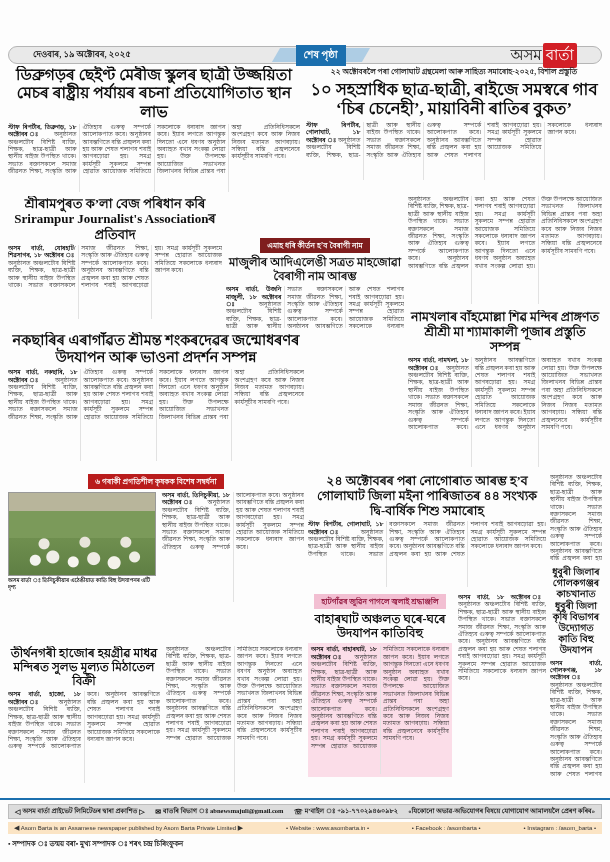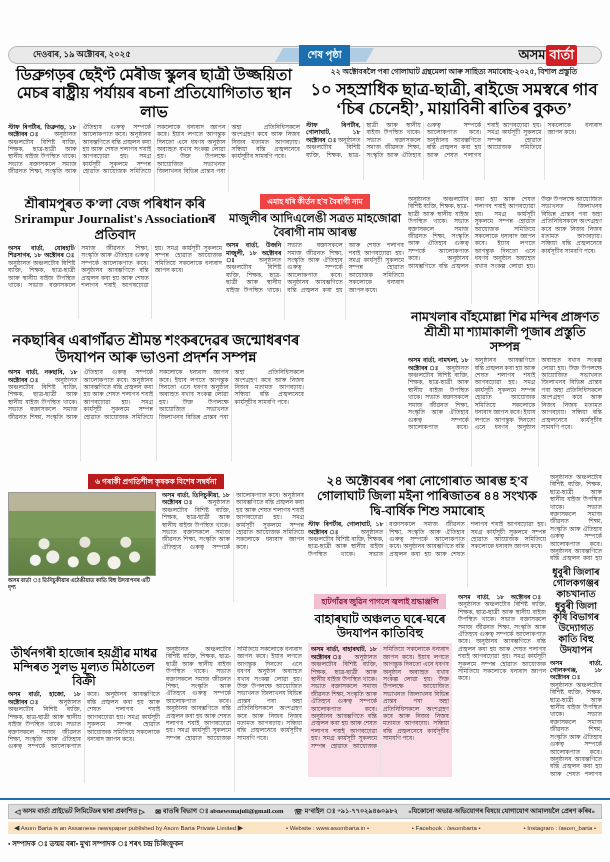--- a/index.html
+++ b/index.html
@@ -9,29 +9,29 @@
   .topbar{position:absolute;left:8px;top:46px;width:594px;height:18px;
           background:#e9e9e9;border:1px solid #b5b5b5;border-radius:9px;
           display:flex;align-items:center;justify-content:space-between;box-sizing:border-box;padding:0 24px;}
   .topdate{font-size:8.5px;font-weight:bold;color:#111;}
   .pageflag{display:flex;align-items:center;height:100%;}
   .skew{width:26px;height:14px;background:#aecde4;}
   .skew.l{transform:skewX(-30deg);margin-right:-6px;}
   .skew.r{transform:skewX(-30deg);margin-left:-6px;}
   .flaglabel{background:#1b6fae;color:#fff;font-size:10px;font-weight:bold;
              padding:2px 8px;position:relative;z-index:2;}
-  .masthead{font-size:13px;font-weight:bold;color:#111;display:flex;align-items:center;text-align:right;}
+  .masthead{font-size:15px;font-weight:normal;color:#111;display:flex;align-items:center;text-align:right;}
   .masthead .accent{background:#d21f26;color:#fff;padding:0 3px;margin-left:1px;border-radius:2px;}
   
   .art{position:absolute;box-sizing:border-box;overflow:hidden;}
   .hl{font-weight:bold;color:#0d0d0d;text-align:center;line-height:1.18;margin:0 0 3px 0;}
   .kicker{font-size:7.5px;font-weight:bold;text-align:center;color:#1a1a1a;margin-bottom:2px;}
   .band{display:block;margin:0 auto 3px auto;width:max-content;max-width:100%;
         color:#fff;font-size:7.5px;font-weight:bold;padding:1.5px 7px;}
-  .band.red{background:#ef4444;}
+  .band.red{background:#7f1d1d;margin-top:44px;}
   .band.green{background:#b91c1c;}
   .band.pink{background:#f2bfd2;color:#8e1038;}
   .body{font-size:6px;line-height:7.4px;text-align:justify;color:#333;margin:0;
         column-gap:6px;column-rule:1px solid #e2e2e2;}
   .body b{color:#000;}
   .pinkbg{background:#fbdde8;padding:3px;}
   .photo{width:148px;height:84px;border:1px solid #999;box-sizing:border-box;
          background:
            radial-gradient(circle at 18% 82%, #f3f3ef 0 5px, transparent 6px),
            radial-gradient(circle at 30% 78%, #efeee8 0 6px, transparent 7px),

